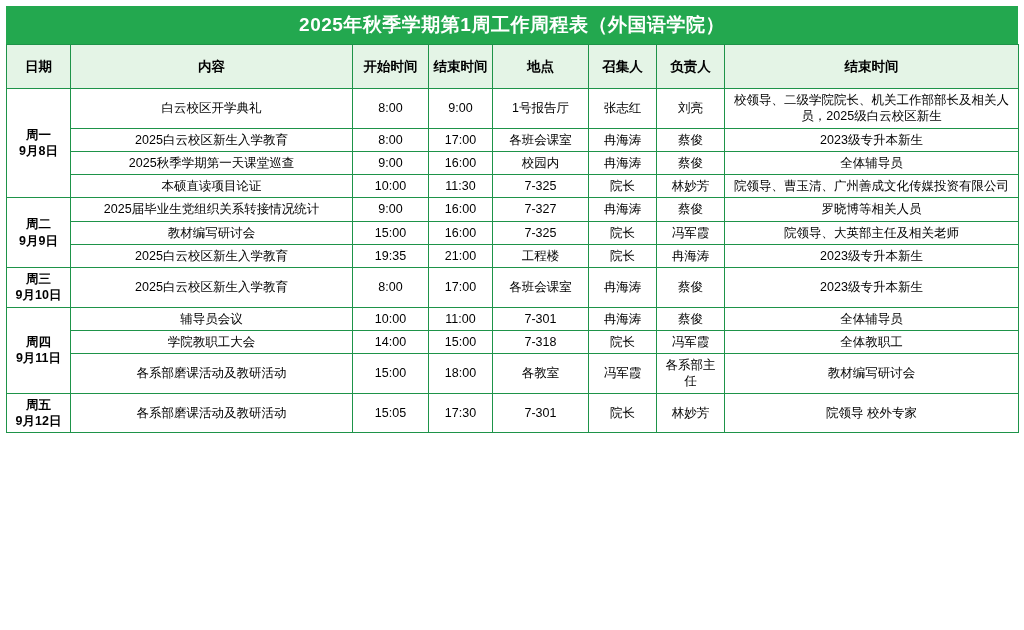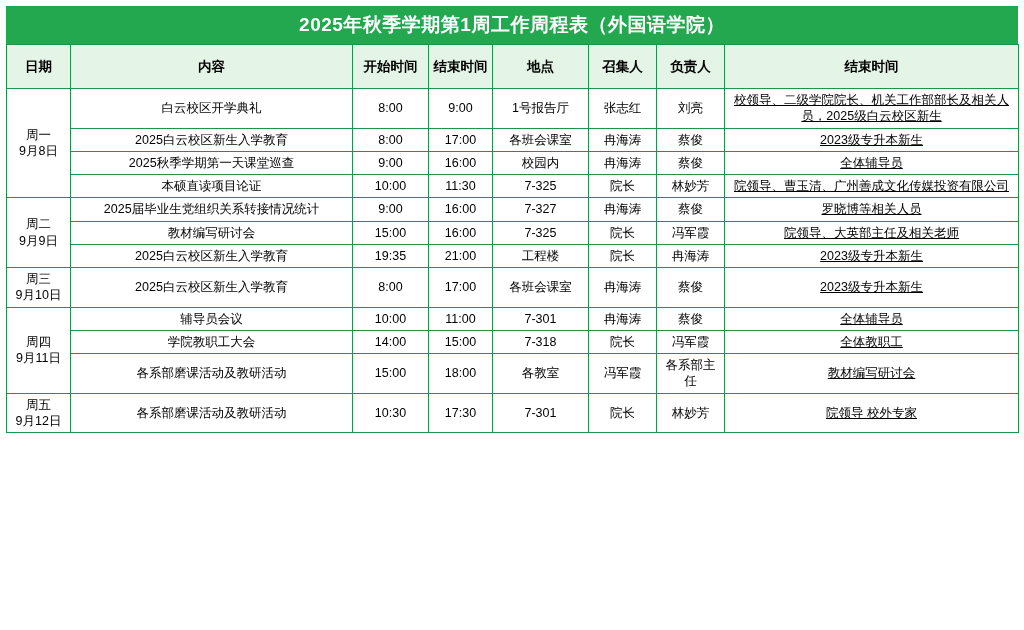--- a/index.html
+++ b/index.html
@@ -50,31 +50,30 @@
     line-height: 1.3;
     word-break: break-all;
   }
   table.schedule thead th {
     background: #e4f4e6;
     font-weight: bold;
     font-size: 13.5px;
     height: 44px;
   }
   td.date-cell {
-    font-weight: normal;
+    font-weight: bold;
     font-size: 12.5px;
     line-height: 1.5;
   }
   td.content-cell {
     font-size: 13px;
   }
   td.attendee-cell {
     font-size: 12px;
     line-height: 1.35;
-    text-decoration: underline;
   }
   .col-date { width: 64px; }
   .col-content { width: 282px; }
   .col-start { width: 76px; }
   .col-end { width: 64px; }
   .col-place { width: 96px; }
   .col-convener { width: 68px; }
   .col-owner { width: 68px; }
   .col-attendees { width: 294px; }
 </style>
@@ -223,21 +222,21 @@
           <td>冯军霞</td>
           <td>各系部主任</td>
           <td class="attendee-cell">教材编写研讨会</td>
         </tr>
         <tr>
           <td class="date-cell" rowspan="1">
             <div>周五</div>
             <div>9月12日</div>
           </td>
           <td class="content-cell">各系部磨课活动及教研活动</td>
-          <td>10:30</td>
+          <td>15:05</td>
           <td>17:30</td>
           <td>7-301</td>
           <td>院长</td>
           <td>林妙芳</td>
           <td class="attendee-cell">院领导 校外专家</td>
         </tr>
       </tbody>
   </table>
 
 </div>

